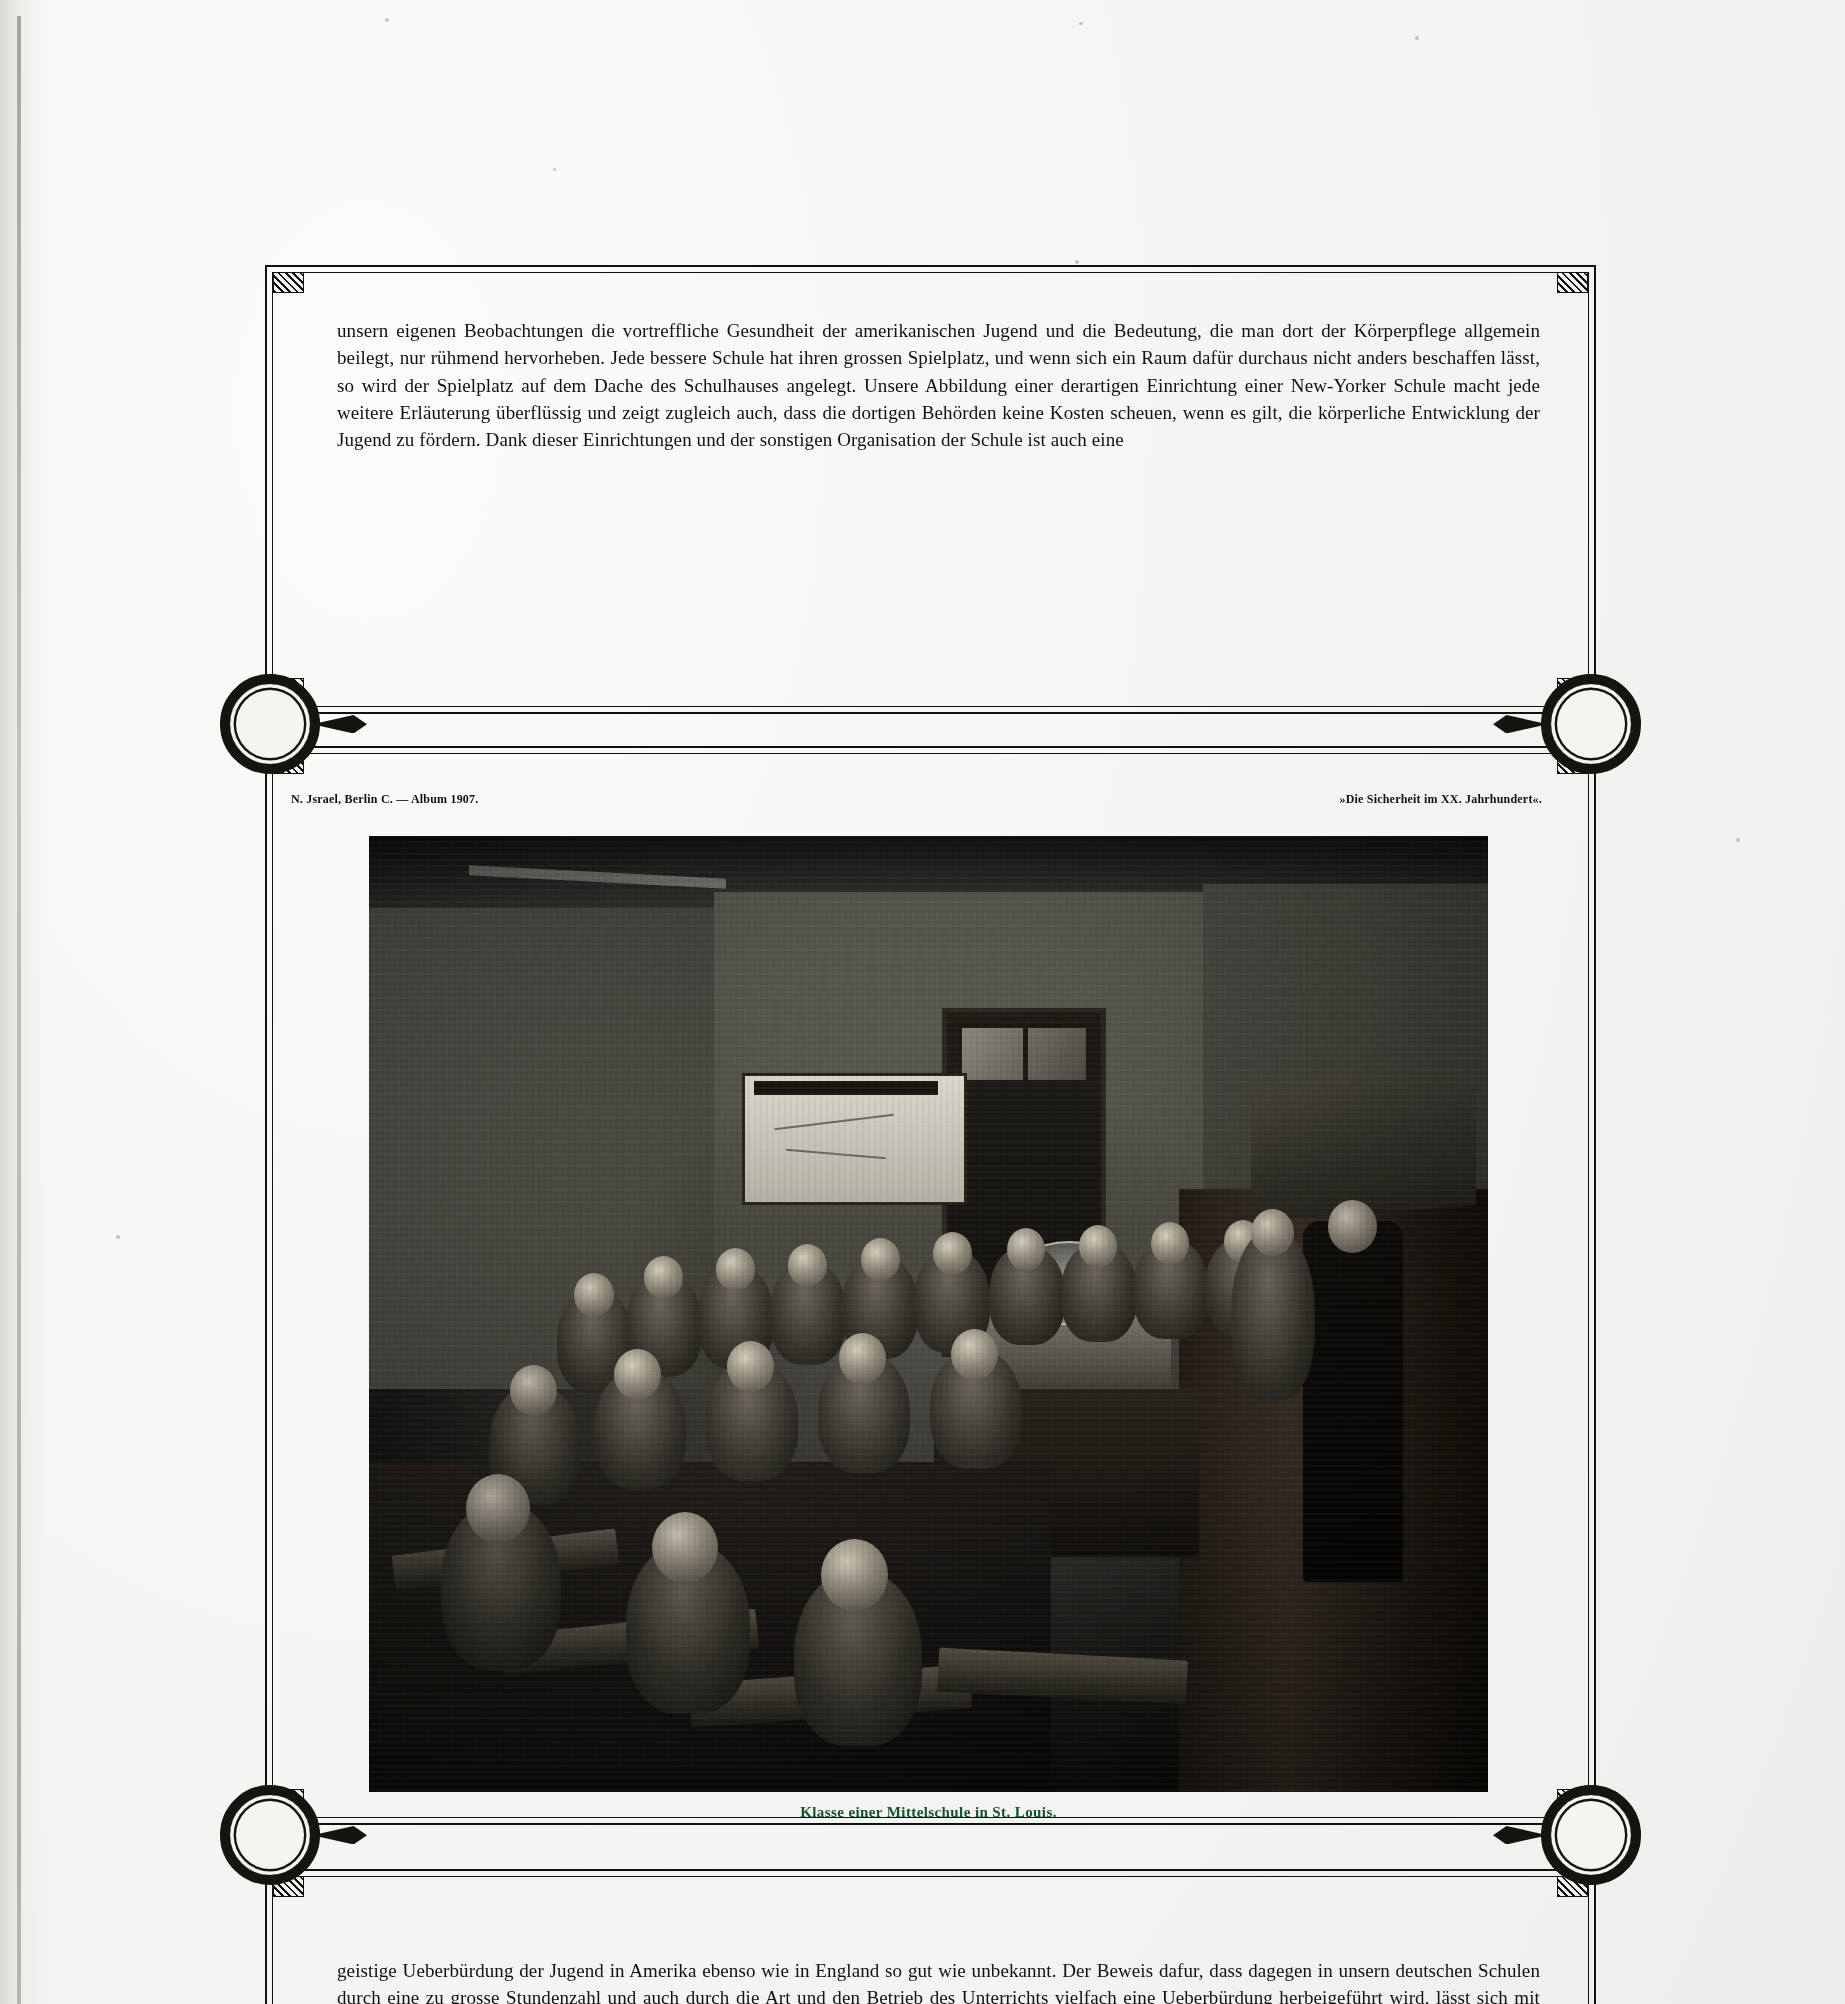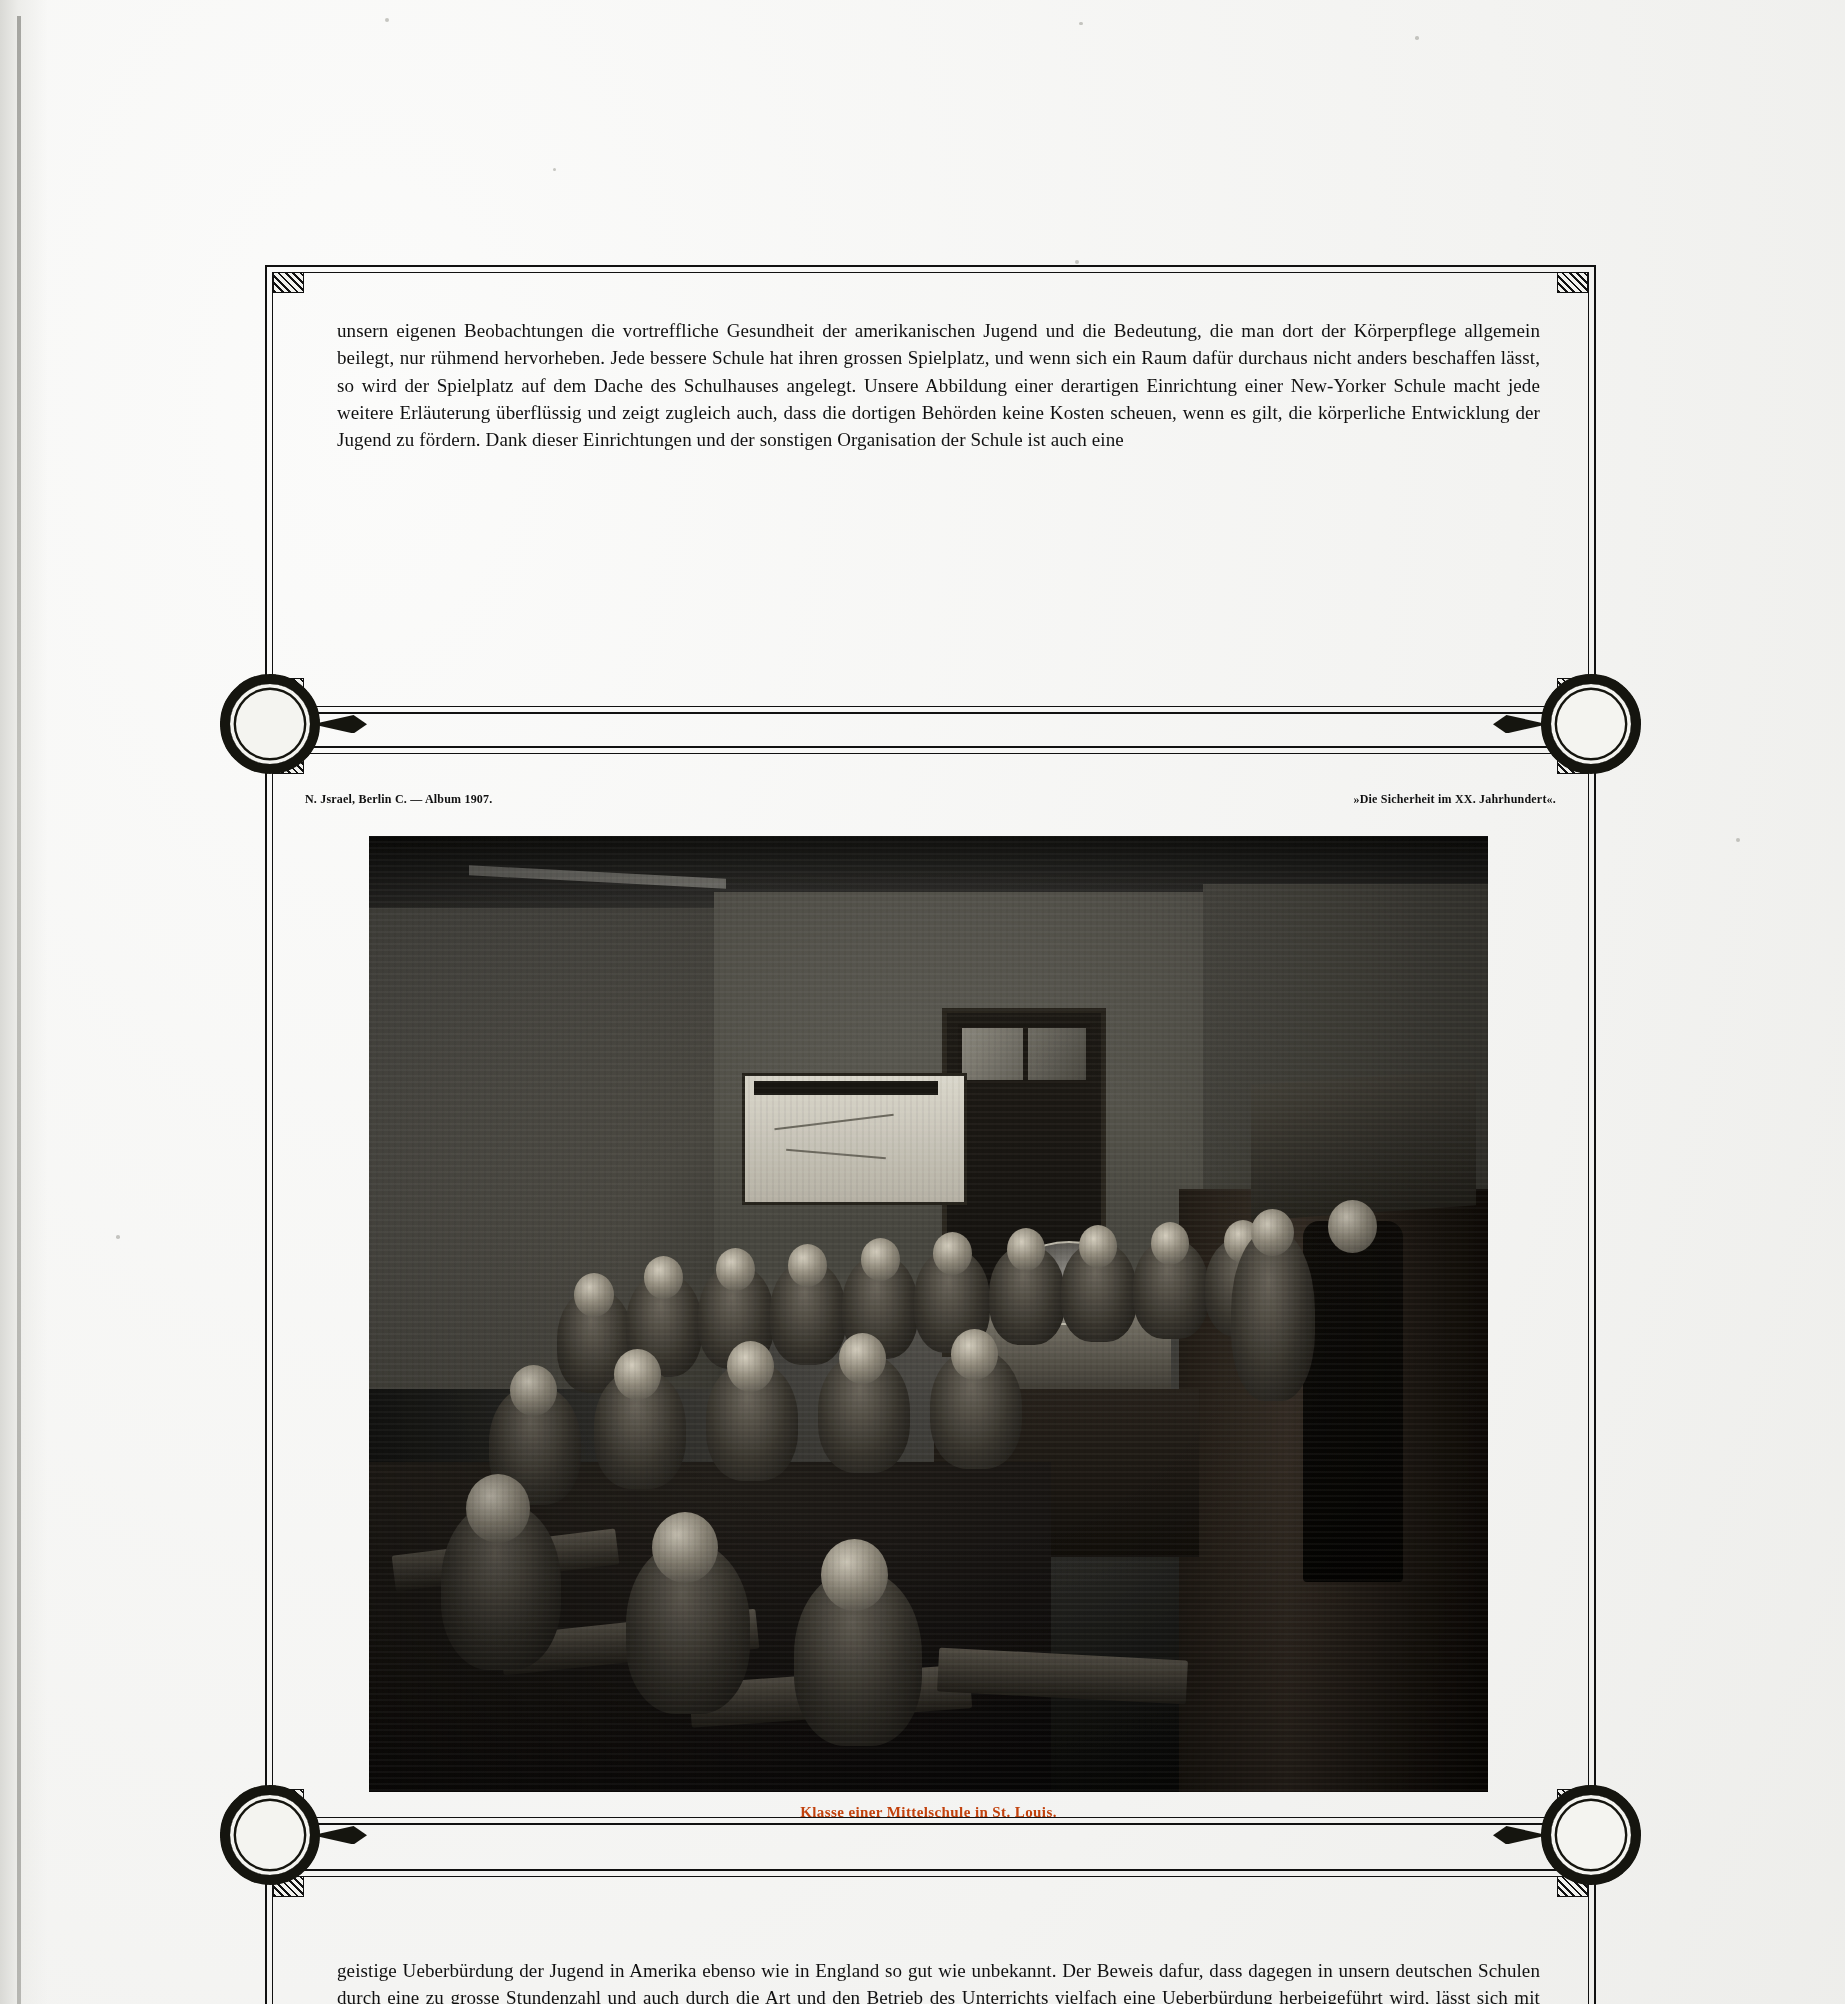--- a/index.html
+++ b/index.html
@@ -118,21 +118,21 @@
   .textblock p {
     margin: 0;
     text-indent: 0;
   }
   .indent-first { text-indent: 34px; }
 
   
   .credits {
     position: absolute;
     width: 1251px;
-    left: 305px;
+    left: 291px;
     top: 792px;
     display: flex;
     justify-content: space-between;
     font-size: 12px;
     font-weight: bold;
     letter-spacing: 0.2px;
     color: #111;
   }
 
   
@@ -272,21 +272,21 @@
 
   .photo-caption {
     position: absolute;
     left: 369px;
     top: 1804px;
     width: 1119px;
     text-align: center;
     font-size: 15px;
     font-weight: bold;
     letter-spacing: 0.4px;
-    color: #c2410c;
+    color: #14532d;
   }
 </style>
 </head>
 <body>
 
 <div class="page"></div>
 <div class="scan-edge-left"></div>
 
 <div class="speck" style="left:385px;top:18.4px;width:4px;height:4px;"></div>
 <div class="speck" style="left:1079px;top:21.7px;width:3.6px;height:3.6px;"></div>

